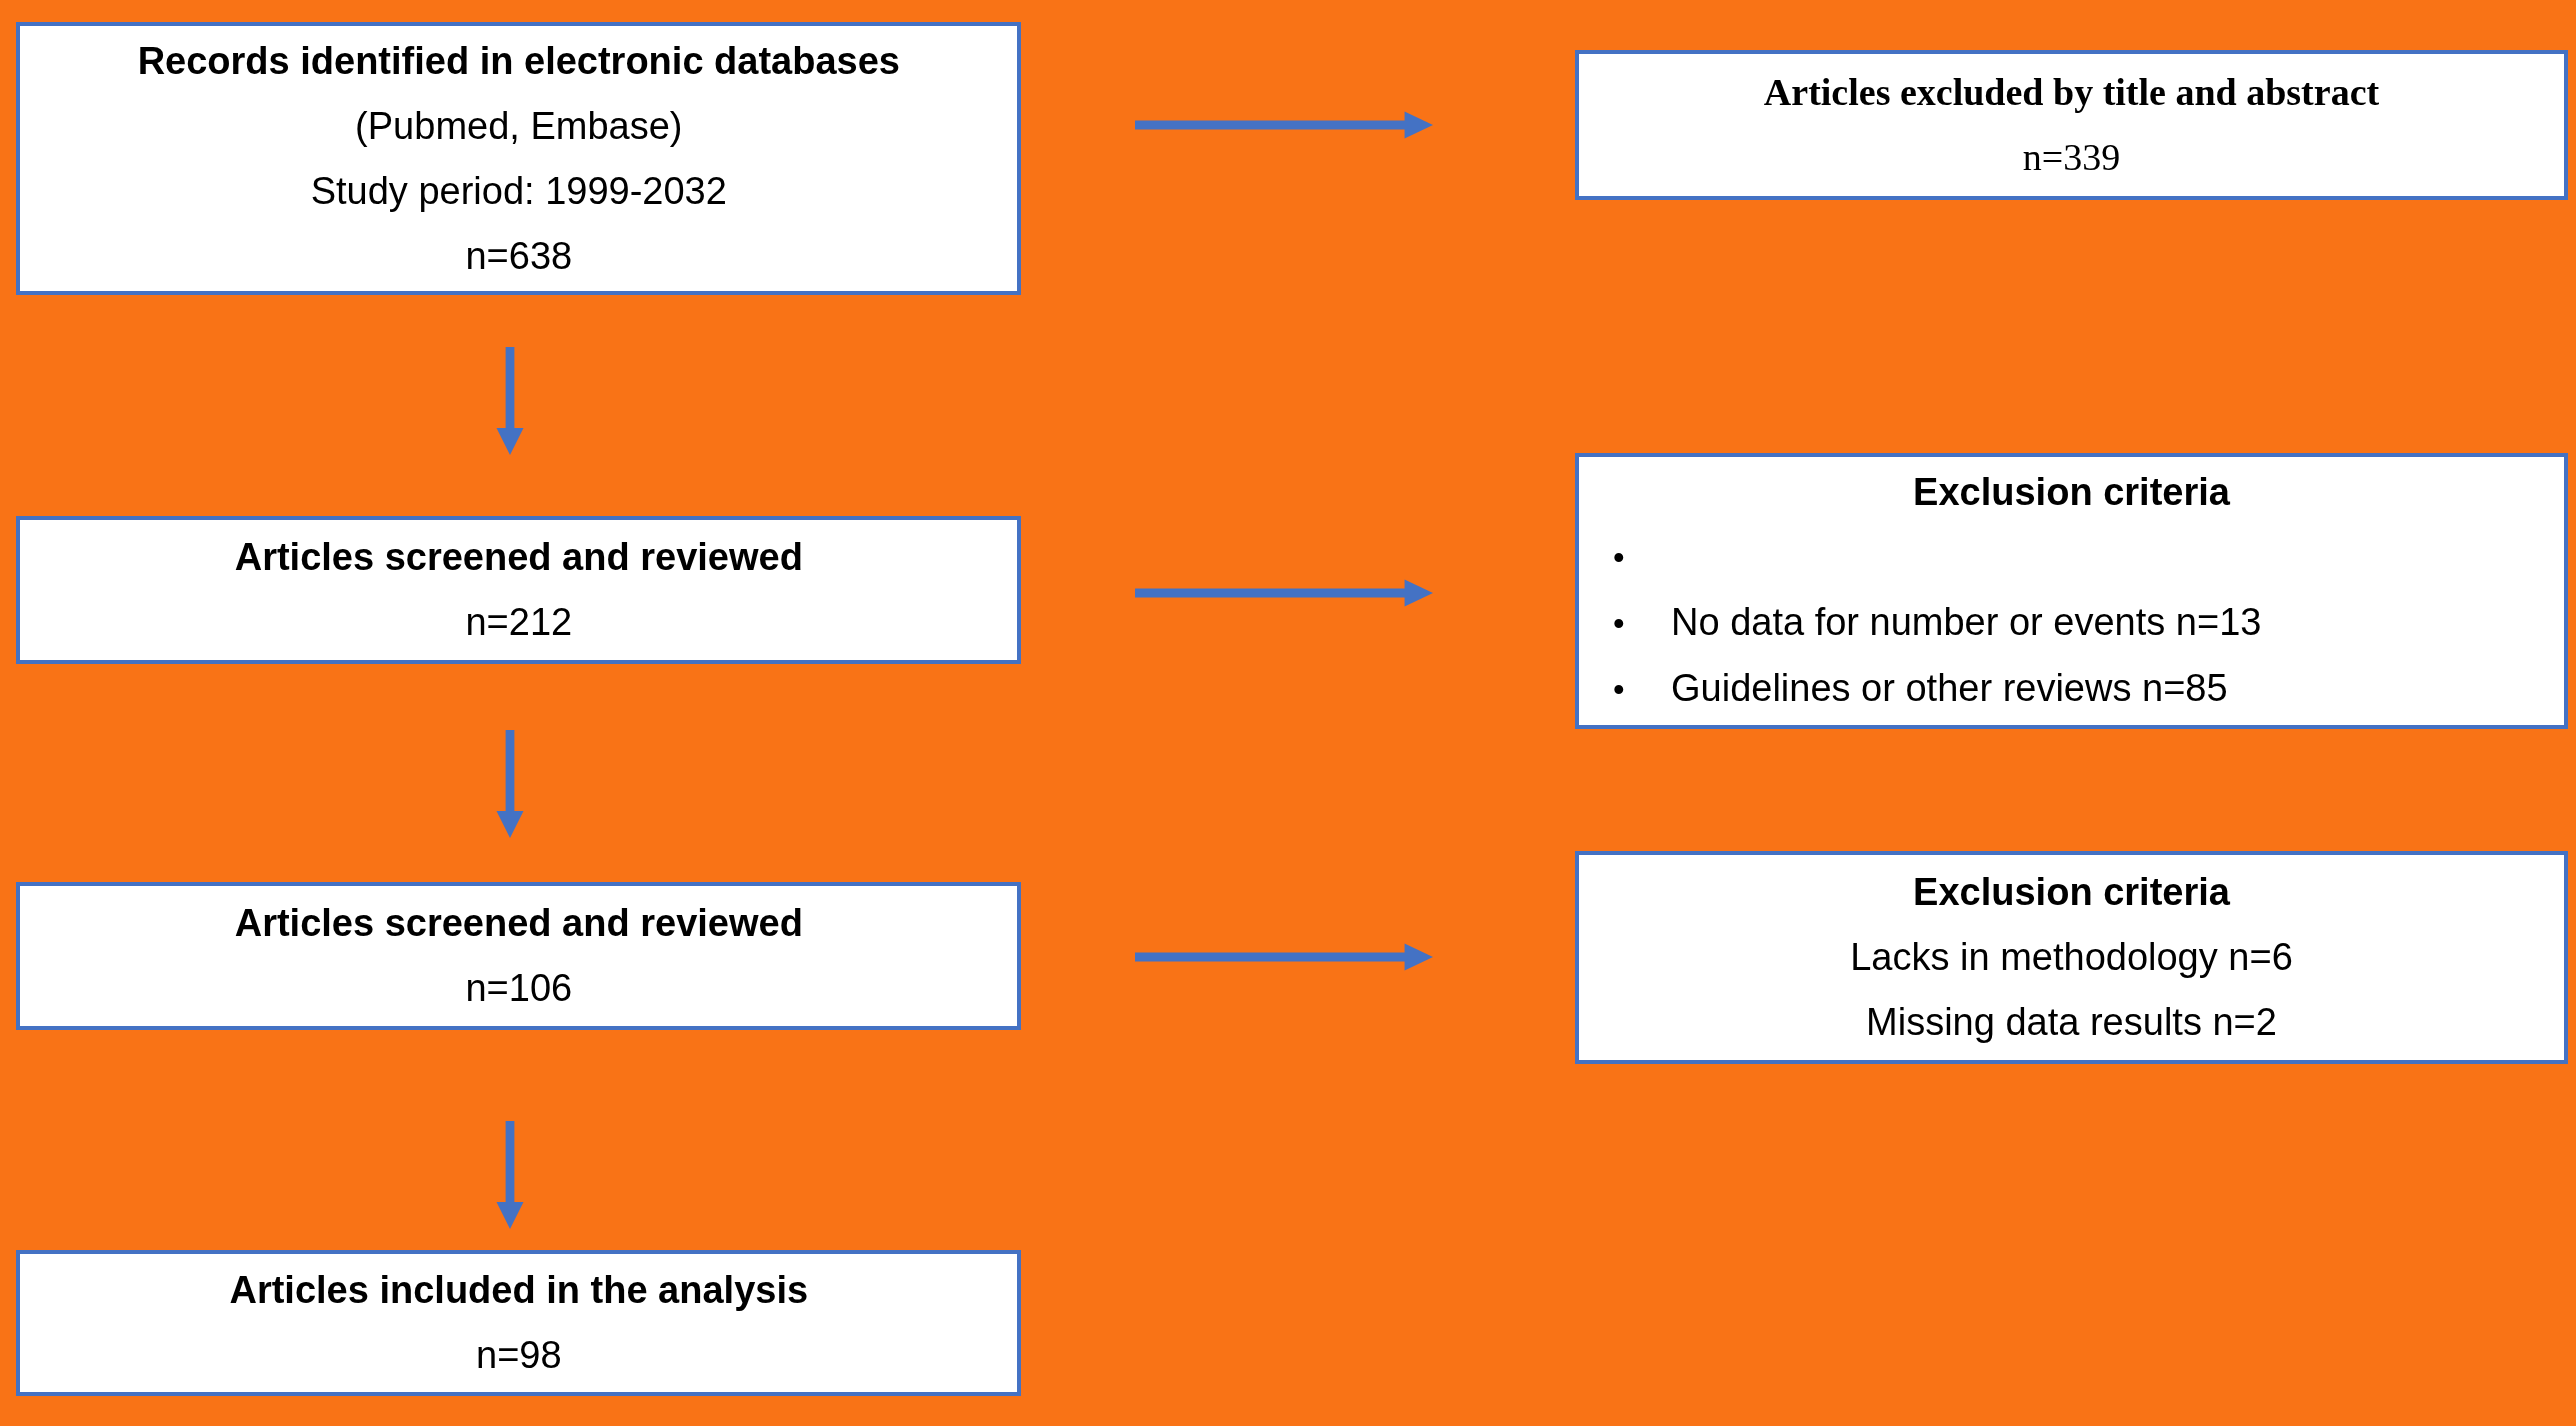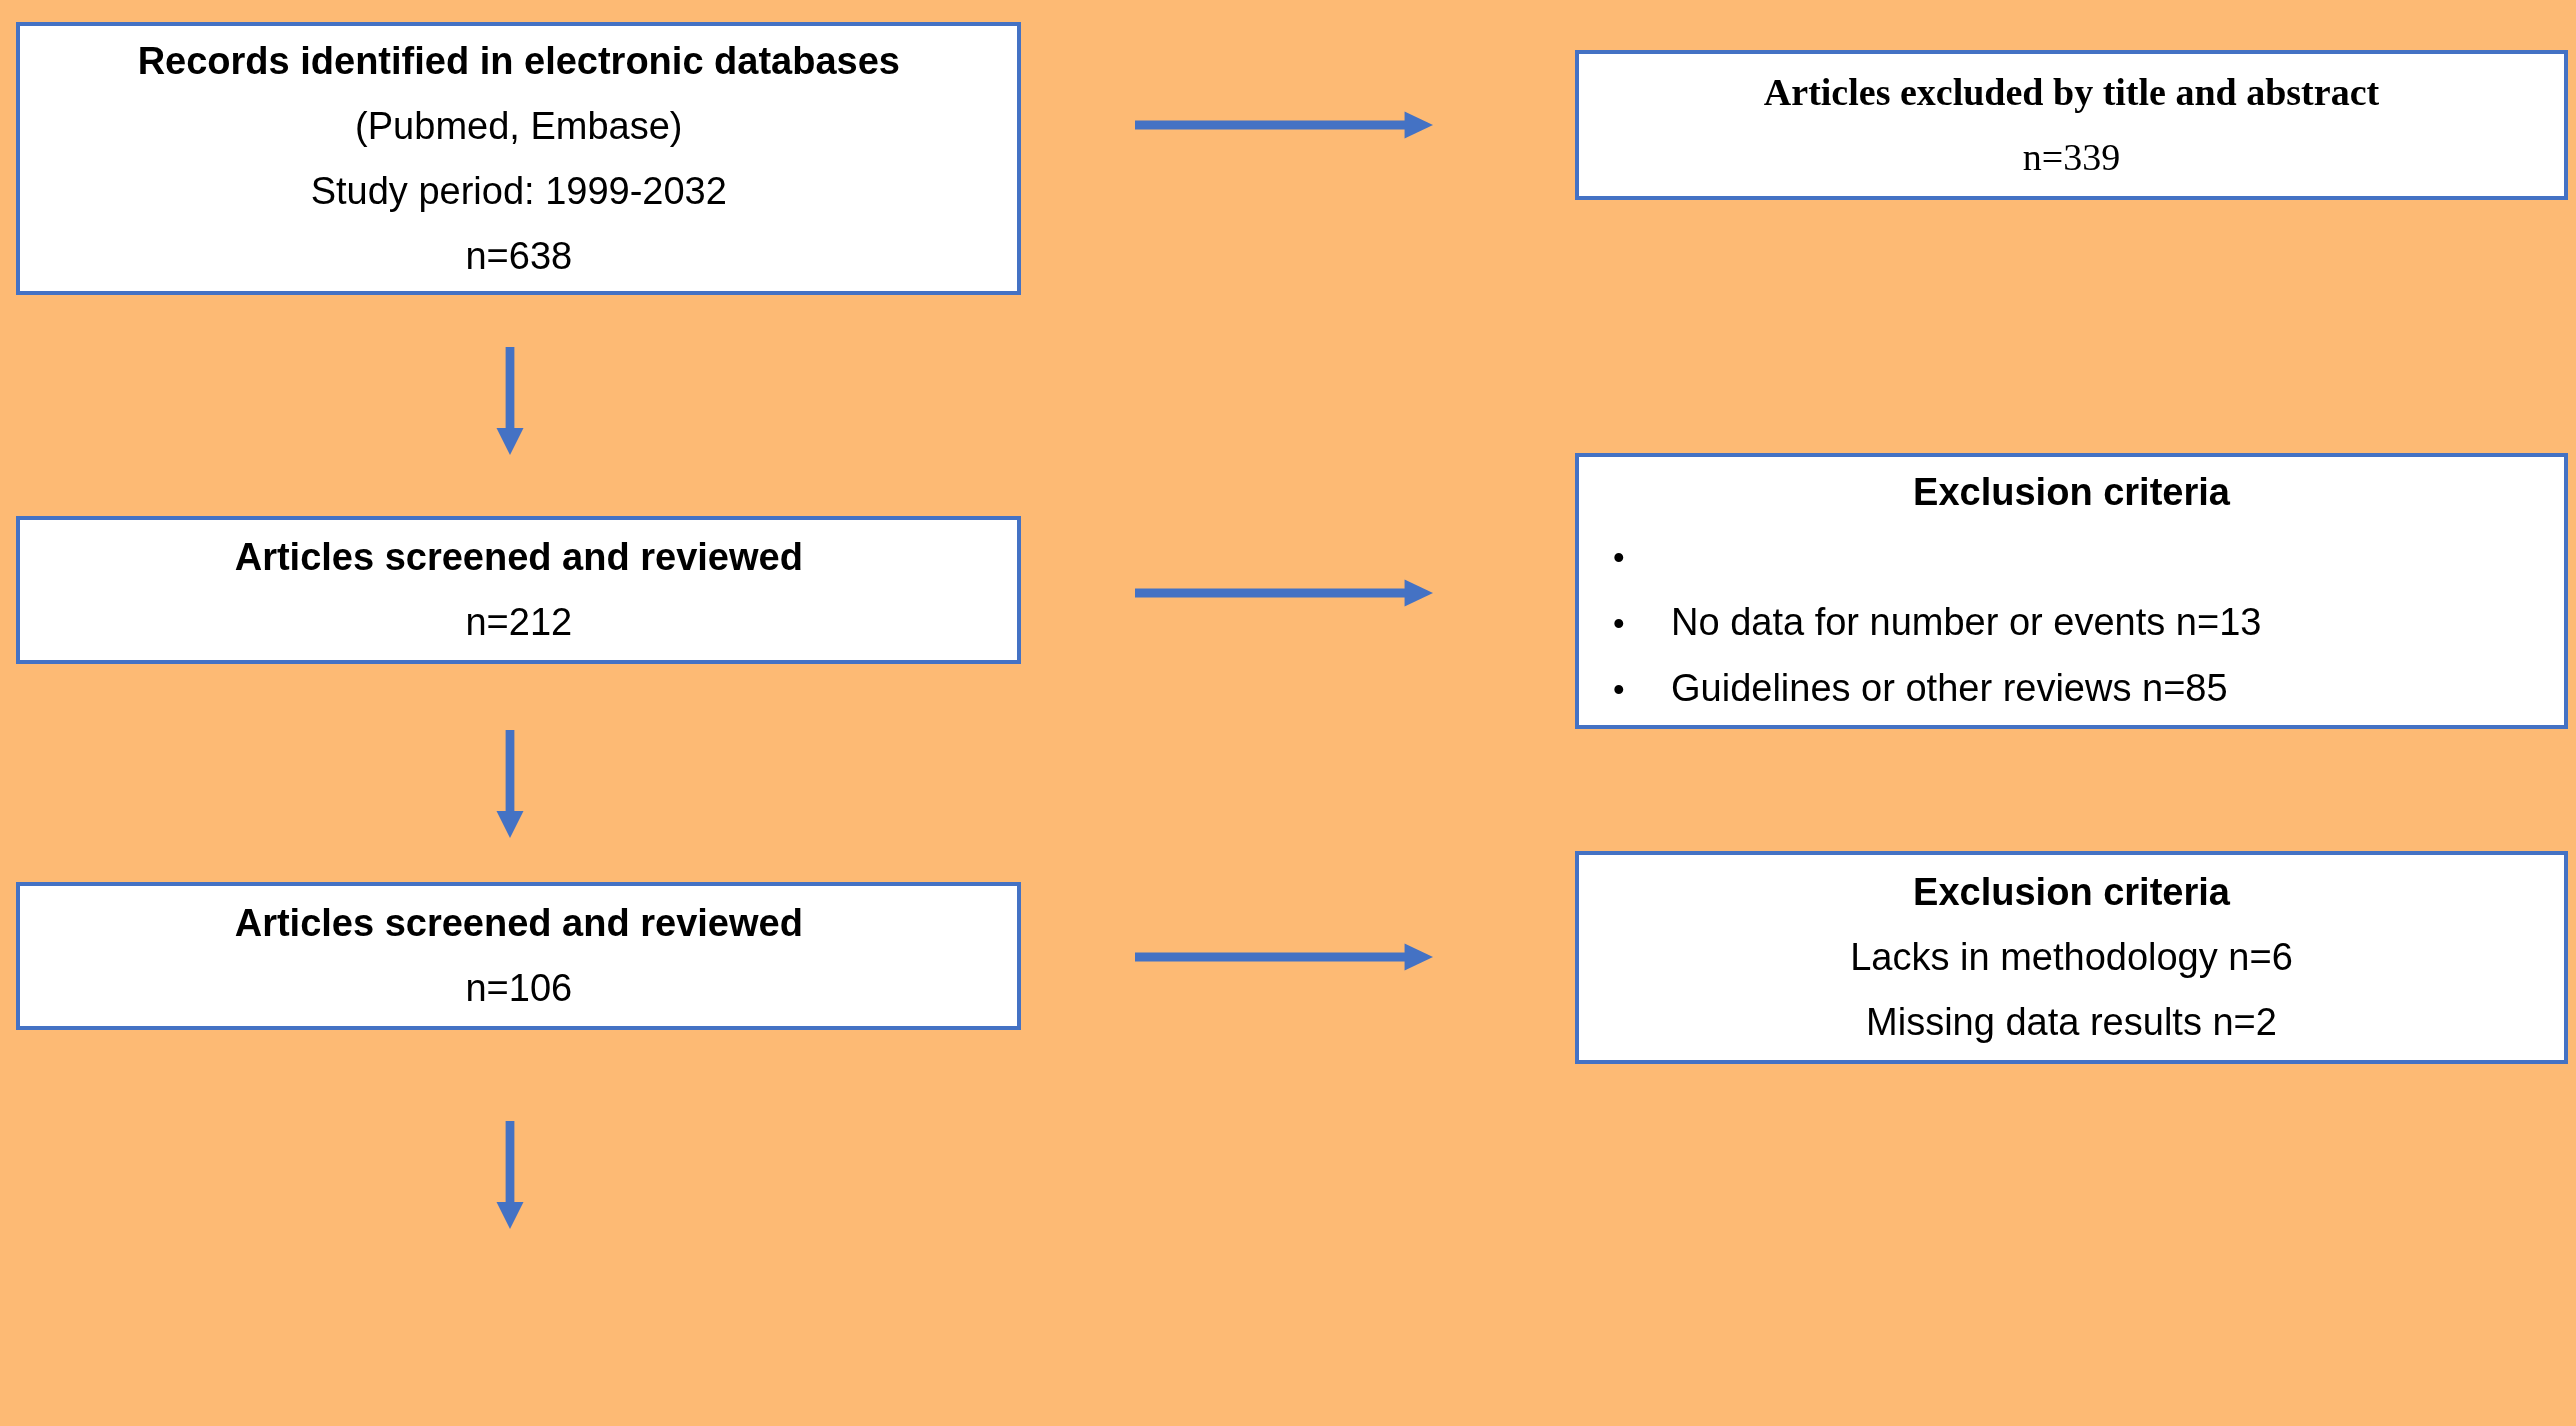--- a/index.html
+++ b/index.html
@@ -3,21 +3,21 @@
 <meta charset="utf-8">
 <style>
   * { margin: 0; padding: 0; box-sizing: border-box; }
   html, body { background: #ffffff; }
   body {
     width: 2576px; height: 1426px;
     position: relative; overflow: hidden;
     font-family: "Liberation Sans", sans-serif;
     color: #000000;
   }
-  .canvas { position: absolute; inset: 0; background: #fdba74; }
+  .canvas { position: absolute; inset: 0; background: #f97316; }
 
   .box {
     position: absolute;
     background: #ffffff;
     border: 4.7px solid #4472C4;
     display: flex; flex-direction: column;
     justify-content: center; align-items: center;
     text-align: center;
   }
   .line  { font-size: 38px; line-height: 65px; white-space: nowrap; }
@@ -60,20 +60,24 @@
   <div class="box box-screen1">
     <div class="line title">Articles screened and reviewed</div>
     <div class="line">n=212</div>
   </div>
 
   <div class="box box-screen2">
     <div class="line title">Articles screened and reviewed</div>
     <div class="line">n=106</div>
   </div>
 
+  <div class="box box-included">
+    <div class="line title">Articles included in the analysis</div>
+    <div class="line">n=98</div>
+  </div>
 
   <div class="box box-excluded">
     <div class="line title">Articles excluded by title and abstract</div>
     <div class="line">n=339</div>
   </div>
 
   <div class="box box-excl1">
     <div class="line title">Exclusion criteria</div>
     <div class="bullets">
       <div class="line bullet-row">

